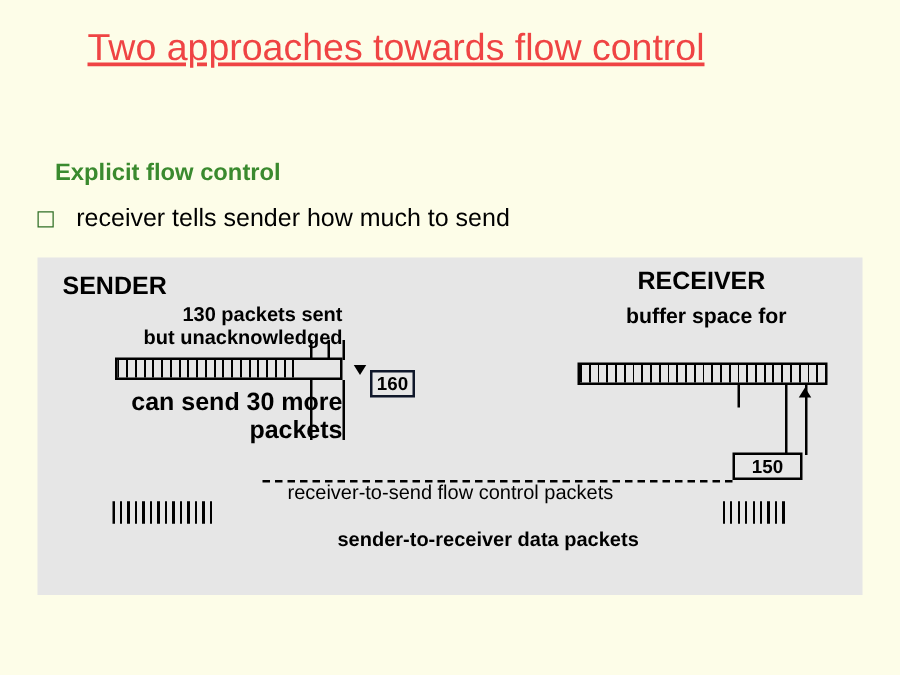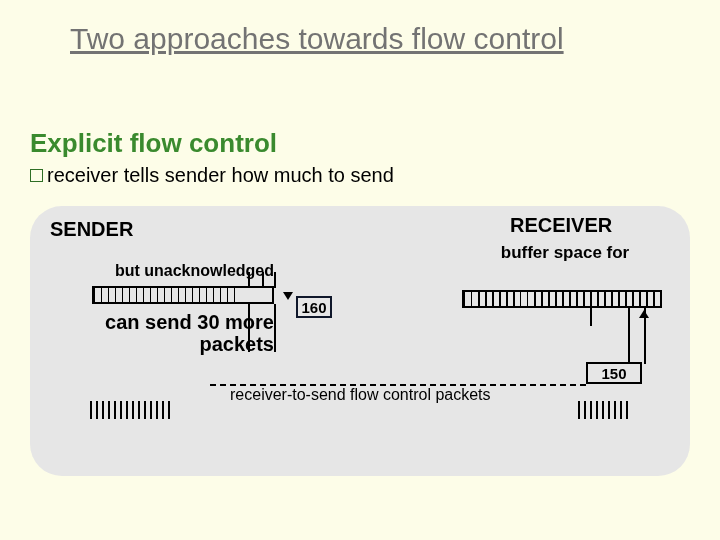--- a/index.html
+++ b/index.html
@@ -8,51 +8,50 @@
     background: #fdfde8;
     font-family: Arial, Helvetica, sans-serif;
     position: relative;
     overflow: hidden;
   }
   .title {
     position: absolute;
     top: 22px; left: 70px; right: 20px;
     font-size: 30px;
     font-weight: 400;
-    color: #737373;
+    color: #ef4444;
     text-decoration: underline;
     text-align: left;
   }
   .subheading {
     position: absolute;
-    top: 128px; left: 30px;
-    font-size: 26px;
+    top: 128px; left: 44px;
+    font-size: 19px;
     font-weight: bold;
     color: #3a8a2e;
   }
   .bullet-row {
     position: absolute;
     top: 164px; left: 30px;
     display: flex;
     align-items: center;
-    gap: 4px;
+    gap: 18px;
     font-size: 20px;
   }
   .bullet-box {
     width: 13px; height: 13px;
     border: 1.5px solid #2f6e25;
     display: inline-block;
   }
   .bullet-text { color: #000; }
   .diagram {
     position: absolute;
     top: 206px; left: 30px;
     width: 660px; height: 270px;
     background: #e6e6e6;
-    border-radius: 32px;
   }
   .diagram .sender-label {
     position: absolute; top: 12px; left: 20px;
     font-weight: bold; font-size: 20px;
   }
   .diagram .receiver-label {
     position: absolute; top: 8px; left: 480px;
     font-weight: bold; font-size: 20px;
   }
   .diagram .sent-label {
@@ -165,33 +164,34 @@
 <div class="bullet-row">
   <span class="bullet-box"></span>
   <span class="bullet-text">receiver tells sender how much to send</span>
 </div>
 
 <div class="diagram">
   <div class="sender-label">SENDER</div>
   <div class="receiver-label">RECEIVER</div>
 
   <div class="sent-label">
-    <br>
+    <span>130 packets sent</span><br>
     <span>but unacknowledged</span>
   </div>
 
   <div class="buffer-label">
     <span>buffer space for</span><br>
   </div>
 
   <div class="cansend-label">
     <span>can send 30 more packets</span><br>
   </div>
 
   <div class="fc-label">receiver-to-send flow control packets</div>
+  <div class="data-label">sender-to-receiver data packets</div>
 
   <div class="bar sender"></div>
   <div class="bar receiver"></div>
 
   <div class="box160">160</div>
   <div class="box150">150</div>
 
   <div class="dashed-line d1"></div>
 
   <div class="hatched-left"></div>

